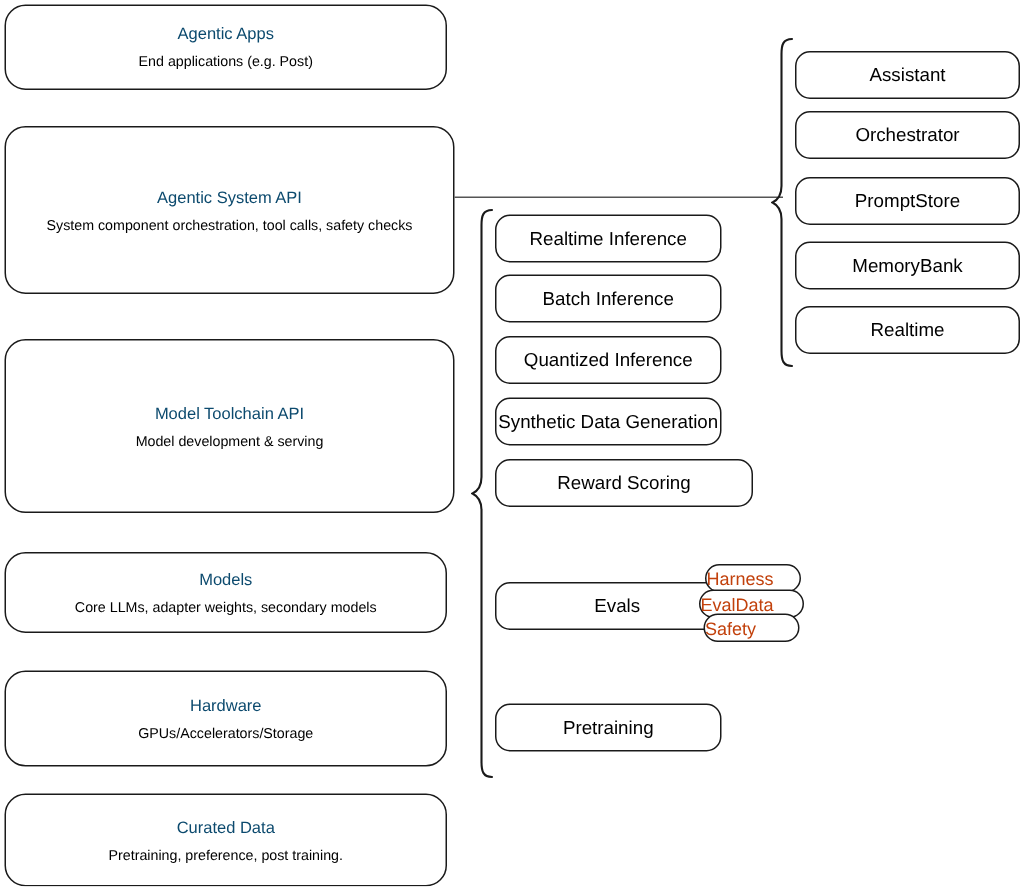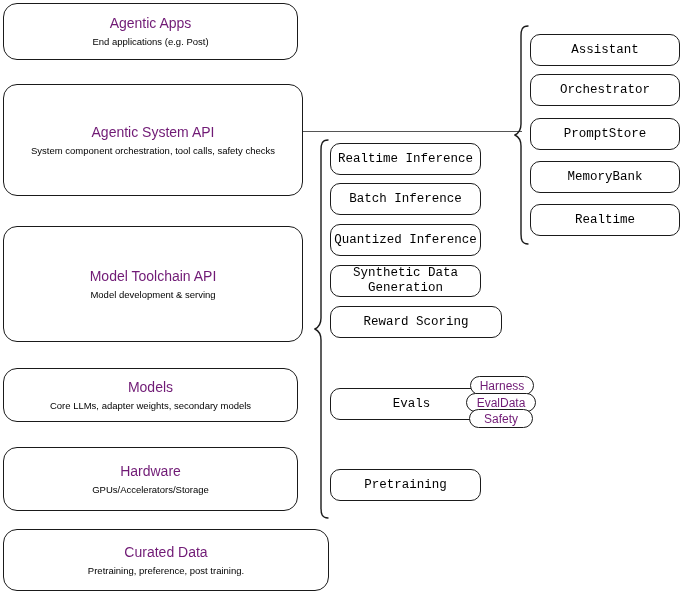--- a/index.html
+++ b/index.html
@@ -33,57 +33,56 @@
     justify-content: center;
     text-align: center;
     color: #000000;
   }
 
   
   .layer-box {
     border-radius: 14px;
   }
   .layer-title {
-    font-size: 14px;
+    font-size: 11px;
     line-height: 16px;
-    color: #701a75;
+    color: #0c4a6e;
   }
   .layer-sub {
     font-size: 9.5px;
     line-height: 13px;
     margin-top: 4px;
     color: #000;
   }
 
   
   .cap-box {
     border-radius: 10px;
     font-size: 12.5px;
     line-height: 15px;
-    font-family: Liberation Mono, monospace;
   }
   .cap-label {
     font-size: 12.5px;
     line-height: 15px;
     color: #000;
   }
 
   
   .pill {
     position: absolute;
     box-sizing: border-box;
     border: 1px solid #1a1a1a;
     border-radius: 999px;
     background: #ffffff;
     display: flex;
     align-items: center;
-    justify-content: center;
+    justify-content: flex-start;
     font-size: 12px;
     line-height: 14px;
-    color: #701a75;
+    color: #c2410c;
     z-index: 5;
   }
 
   
   .connector {
     position: absolute;
     background: #555555;
     height: 1px;
     z-index: 1;
   }
@@ -118,21 +117,21 @@
   <div class="rbox layer-box" style="left:3px; top:368px; width:295px; height:54px;">
     <div class="layer-title">Models</div>
     <div class="layer-sub">Core LLMs, adapter weights, secondary models</div>
   </div>
 
   <div class="rbox layer-box" style="left:3px; top:447px; width:295px; height:64px;">
     <div class="layer-title">Hardware</div>
     <div class="layer-sub">GPUs/Accelerators/Storage</div>
   </div>
 
-  <div class="rbox layer-box" style="left:3px; top:529px; width:326px; height:62px;">
+  <div class="rbox layer-box" style="left:3px; top:529px; width:295px; height:62px;">
     <div class="layer-title">Curated Data</div>
     <div class="layer-sub">Pretraining, preference, post training.</div>
   </div>
 
   <div class="connector" style="left:303px; top:131px; width:219px;"></div>
 
   <div class="brace" style="left:314px; top:138px; width:16px; height:382px;">
     <svg width="16" height="382" viewBox="0 0 16 382" fill="none">
       <path d="M14 2 C8 2 7 6 7 12 L7 180 C7 186 5 189 1 191 C5 193 7 196 7 202 L7 370 C7 376 8 380 14 380" stroke="#1a1a1a" stroke-width="1.4" fill="none" stroke-linecap="round"></path>
     </svg>

